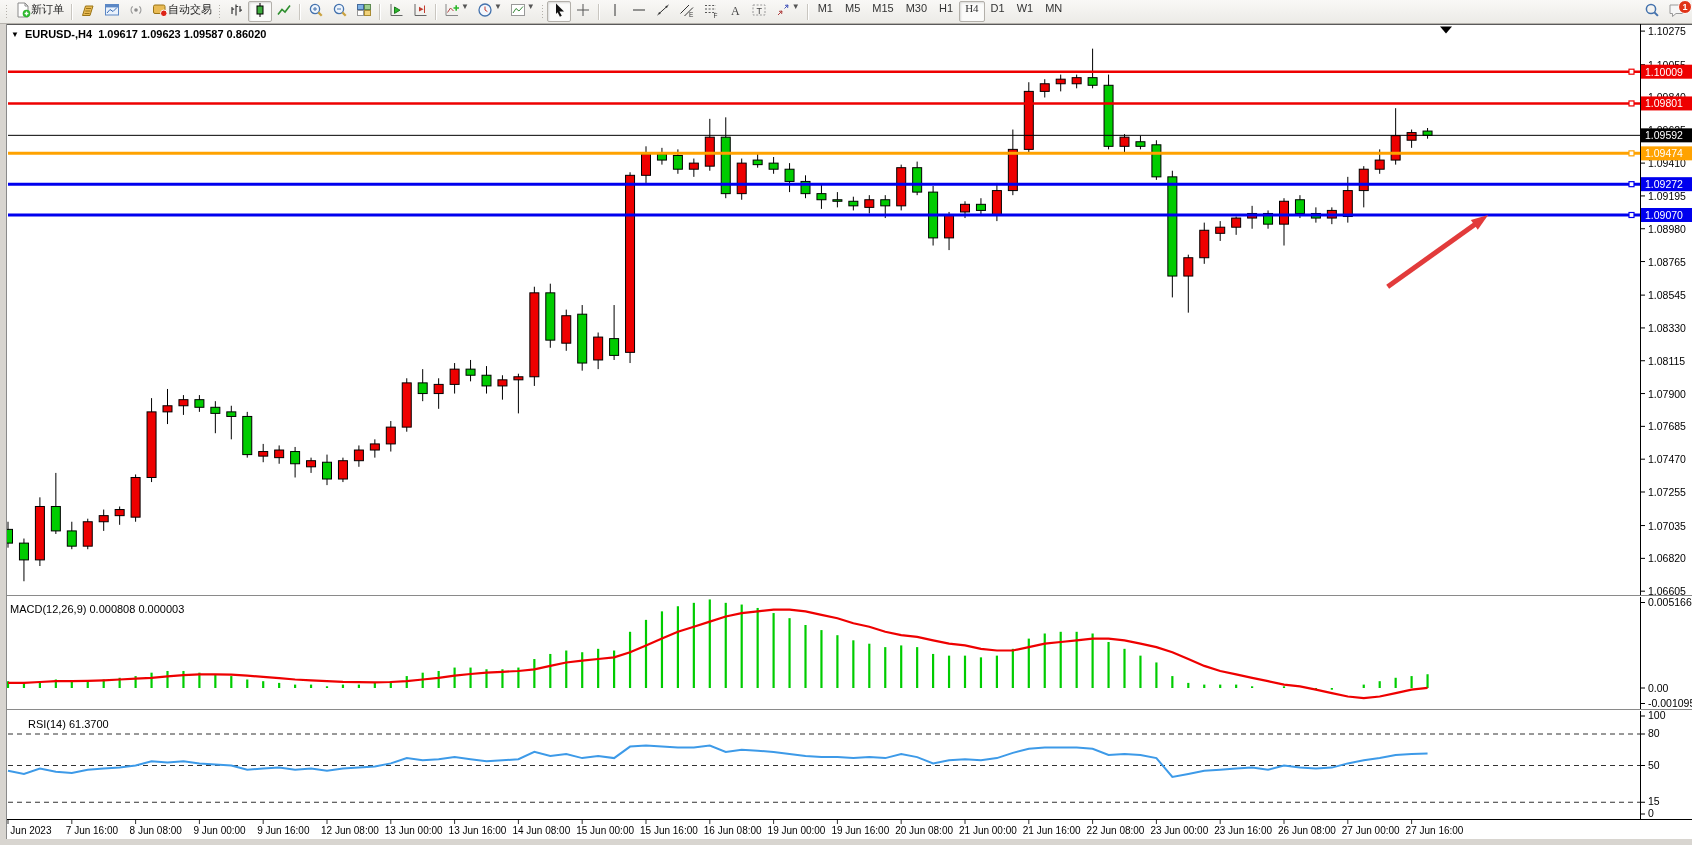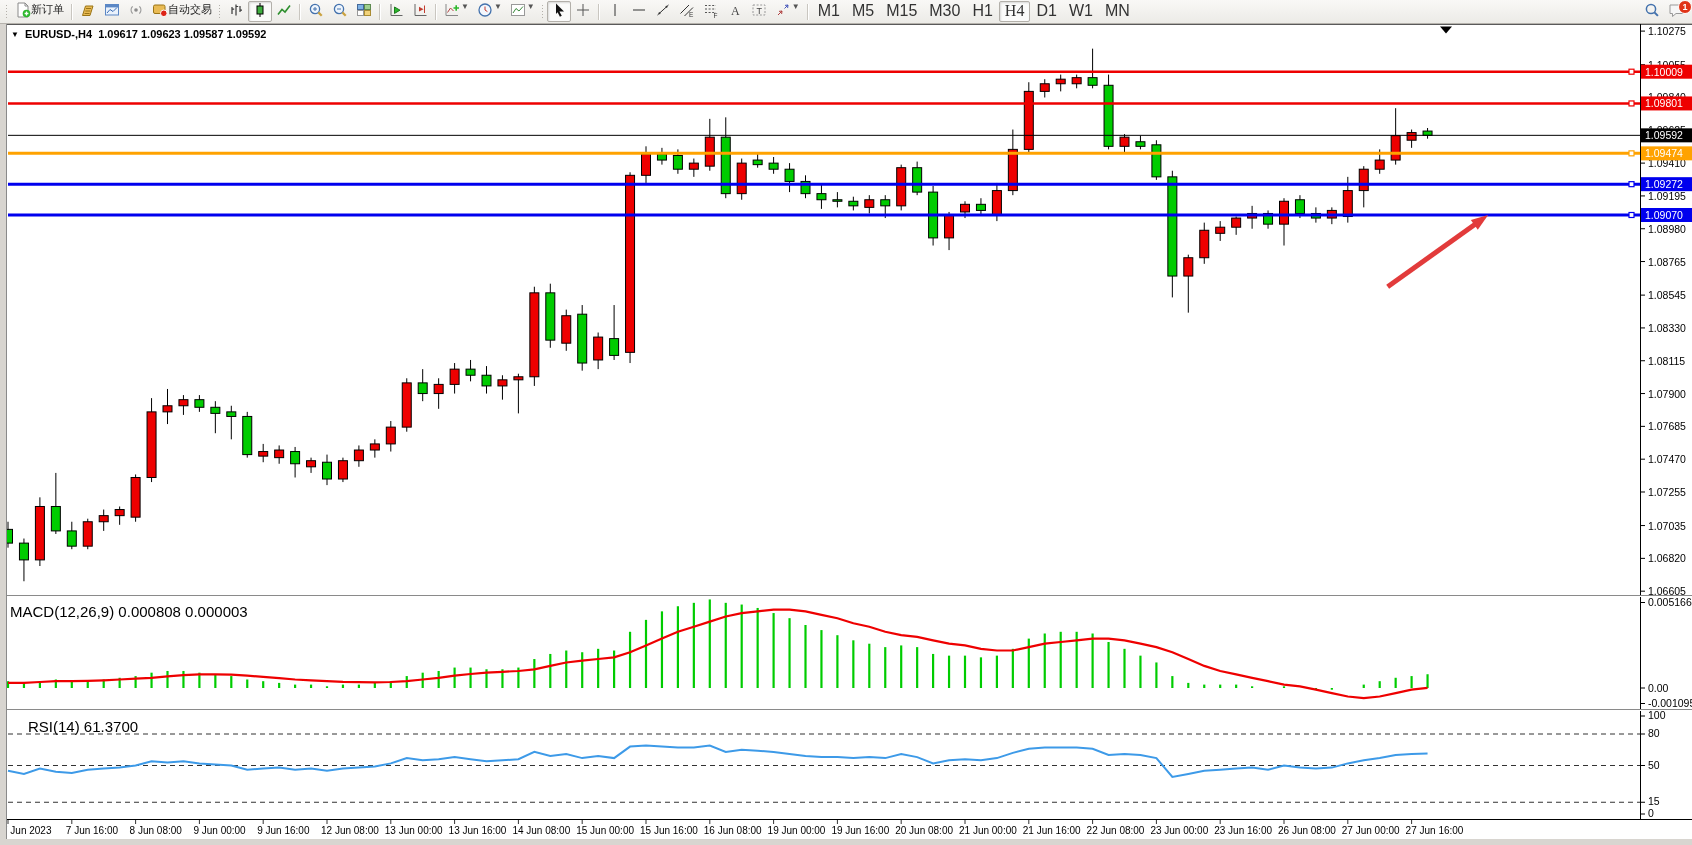--- a/index.html
+++ b/index.html
@@ -2,33 +2,33 @@
 <html><head>
 <meta charset="utf-8">
 <style>
   html,body{margin:0;padding:0;background:#fff;}
   .app{position:relative;width:1692px;height:845px;overflow:hidden;font-family:"Liberation Sans",sans-serif;background:#fff;}
   
   .tb{display:flex;align-items:center;height:23px;background:linear-gradient(#f9f8f6,#ecebe7);border-bottom:1px solid #b5b2ac;padding:0 3px;}
   .tbtn{display:flex;gap:0;height:19px;padding:0 3px;border:1px solid transparent;border-radius:2px;font-size:11px;color:#222;cursor:default;white-space:nowrap;}
   .tbtn.pressed{background:#fbfbfa;border-color:#b3b0aa;box-shadow:inset 1px 1px 2px rgba(0,0,0,.14);font-family:Liberation Serif, serif;}
   .tbtn svg{display:block;}
-  .tf{padding:0 5px;font-size:16px;color:#333;}
+  .tf{padding:0 5px;font-size:11px;color:#333;}
   .sep{width:1px;height:16px;background:#c9c6c0;border-right:1px solid #fff;margin:0 3px;}
   .grip{width:4px;height:15px;margin:0 2px;background-image:radial-gradient(#b3b0aa 34%,transparent 35%);background-size:3px 3px;}
   .caret{font-size:8px;color:#555;margin-left:1px;}
   .tb-right{margin-left:auto;display:flex;align-items:center;}
   .chatwrap{position:relative;}
   .badge{position:absolute;top:-2px;right:-4px;width:12px;height:12px;border-radius:7px;background:#e03418;color:#fff;font-size:9px;line-height:12px;text-align:center;font-weight:bold;border:1px solid #fff;}
   
   .chart-wrap{position:relative;width:1692px;height:821px;}
   .overlay{position:absolute;color:#000;}
   .chart-title{top:4px;left:11px;font-size:11px;font-weight:bold;display:flex;gap:6px;align-items:center;}
   .chart-title .tri{font-size:8px;}
-  .pane-label{font-size:15px;color:#000;}
+  .pane-label{font-size:11px;color:#000;}
 </style>
 </head>
 <body>
 <div class="app">
 
 <div class="tb">
   <span class="grip"></span>
   <span class="tbtn">
     <span>
           <svg width="16" height="16">
@@ -709,19 +709,19 @@
           <line x1="1411.6" y1="820" x2="1411.6" y2="824" stroke="#333"></line>
           <text x="1405.6" y="834" font-size="10" fill="#000">27 Jun 16:00</text>
         </g>
         <rect x="0" y="24" width="6" height="821" fill="#d8d5d0"></rect>
         <line x1="6.5" y1="24" x2="6.5" y2="845" stroke="#8a8a8a"></line>
         <rect x="0" y="839" width="1692" height="6" fill="#d8d5d0"></rect>
       </svg>
   <div class="overlay chart-title">
     <span class="tri">▼</span>
     <span>EURUSD-,H4</span>
-    <span>1.09617 1.09623 1.09587 1.09592</span>
+    <span>1.09617 1.09623 1.09587 0.86020</span>
   </div>
   <div class="overlay pane-label" style="top:579px;left:10px;">MACD(12,26,9) 0.000808 0.000003</div>
   <div class="overlay pane-label" style="top:694px;left:28px;">RSI(14) 61.3700</div>
 </div>
 
 </div>
 
 </body></html>

